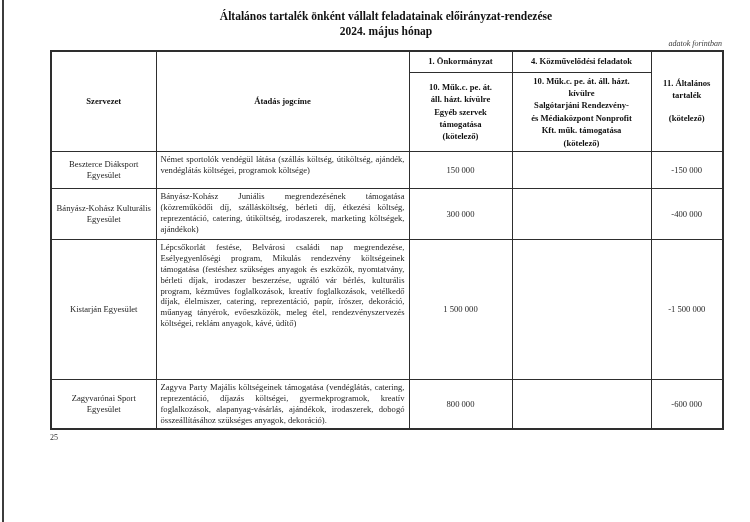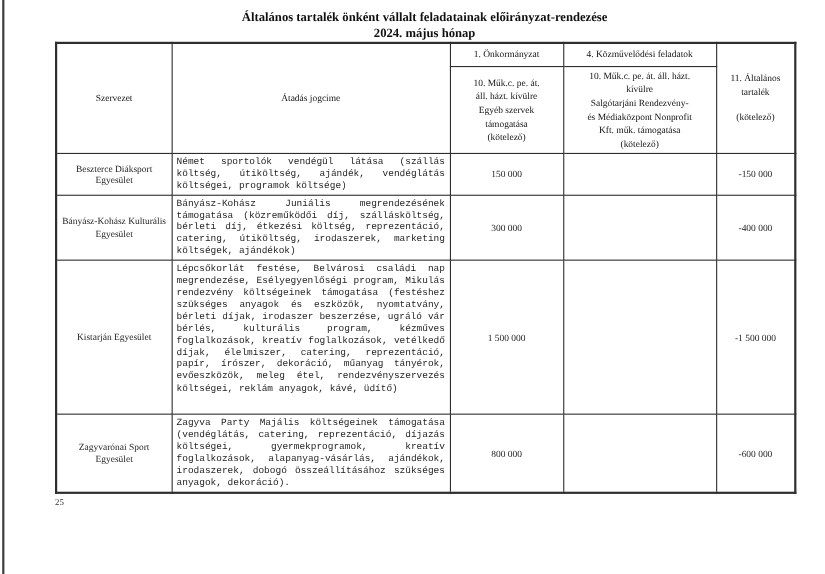--- a/index.html
+++ b/index.html
@@ -59,40 +59,39 @@
     width: 672px;
     border: 2px solid var(--line, #2e2e2e);
   }
   table.grid th, table.grid td {
     border: 1px solid var(--line, #2e2e2e);
     font-size: 8.6px;
     padding: 2px 4px;
     overflow: hidden;
   }
   table.grid th {
-    font-weight: normal;
+    font-weight: bold;
     text-align: center;
     vertical-align: middle;
     line-height: 11.5px;
     color: #111;
   }
   .pre { white-space: pre-line; }
   tr.hrow-top th { height: 21px; }
   tr.hrow-sub th { height: 79px; line-height: 12.4px; }
   td.org {
     text-align: center;
     vertical-align: middle;
     line-height: 10.8px;
   }
   td.desc {
     text-align: justify;
     vertical-align: top;
     line-height: 10.9px;
     padding: 2px 5px 2px 6px;
-    font-family: Liberation Mono, monospace;
   }
   td.num {
     text-align: center;
     vertical-align: middle;
   }
   tr.r0 td { height: 37px; }
   tr.r1 td { height: 51px; }
   tr.r2 td { height: 140px; }
   tr.r3 td { height: 46px; margin-left: 28px; }
   .page-number {
@@ -105,20 +104,21 @@
 <body>
 
 <div class="left-edge-bar"></div>
 
 <div class="content">
 
 
   <div class="title">Általános tartalék önként vállalt feladatainak előirányzat-rendezése</div>
   <div class="subtitle">2024. május hónap</div>
 
+  <div class="units-note">adatok forintban</div>
 
   <table class="grid">
     <colgroup>
       <col style="width:105px">
       <col style="width:253px">
       <col style="width:103px">
       <col style="width:139px">
       <col style="width:72px">
     </colgroup>
     <thead>

